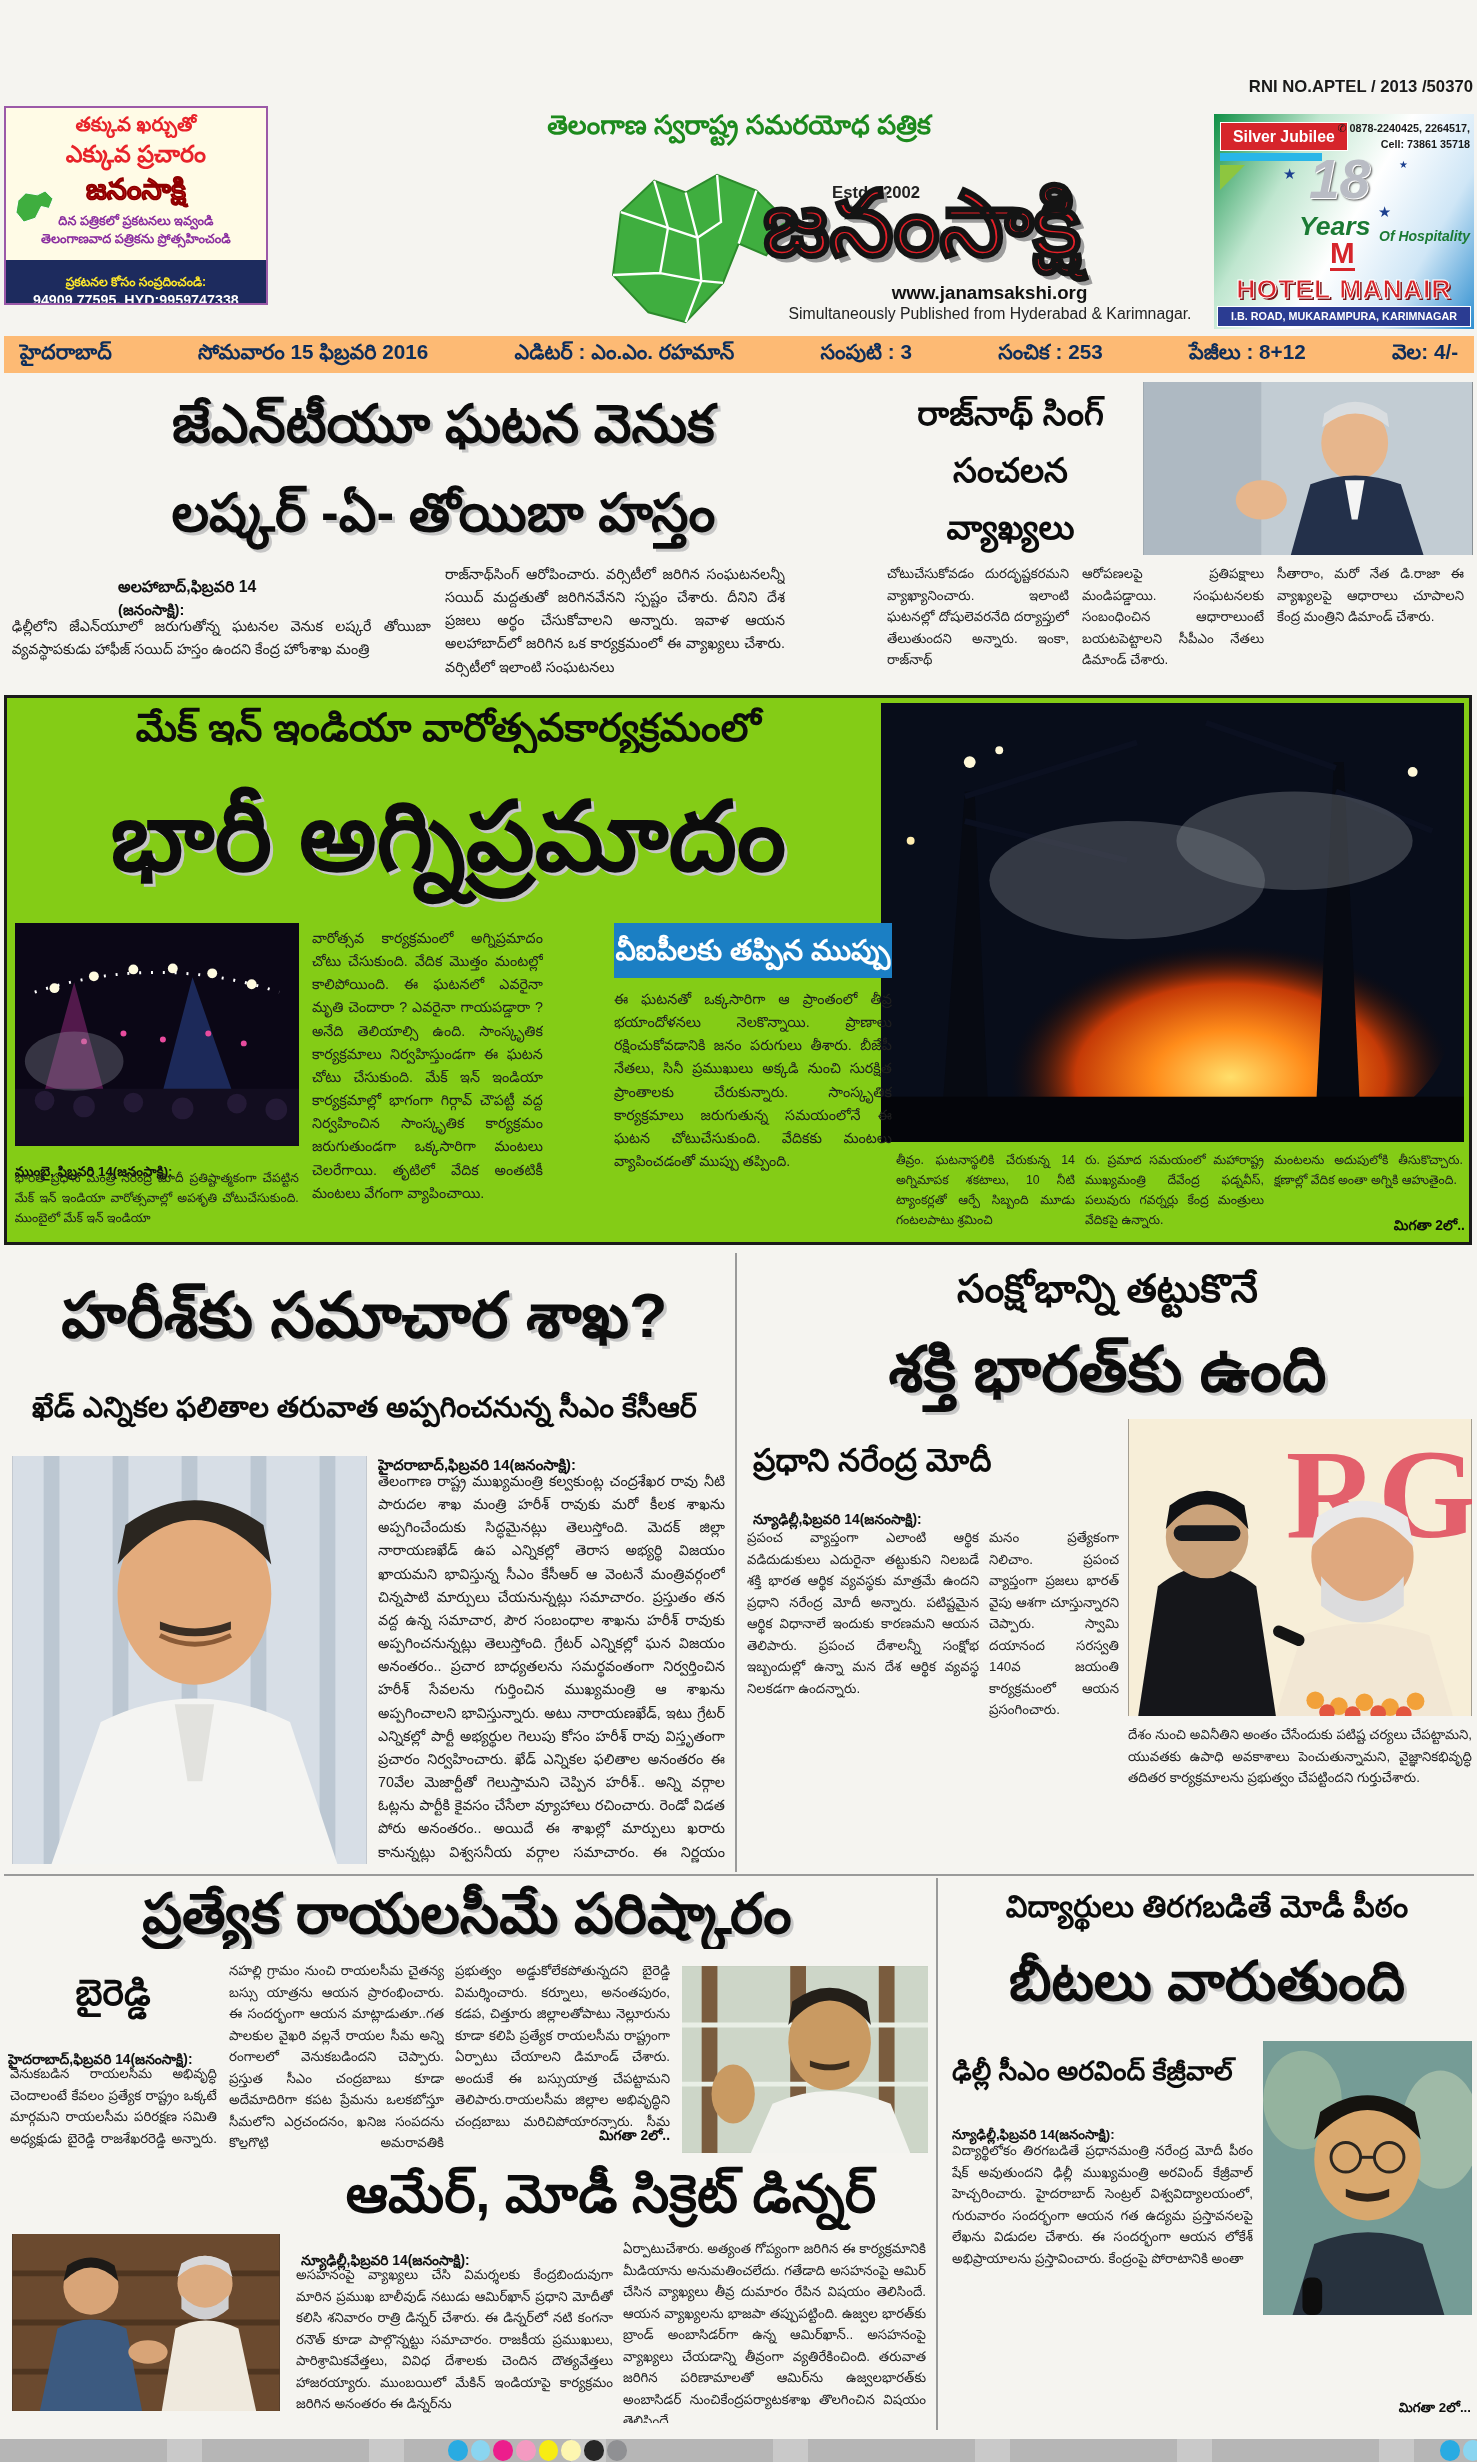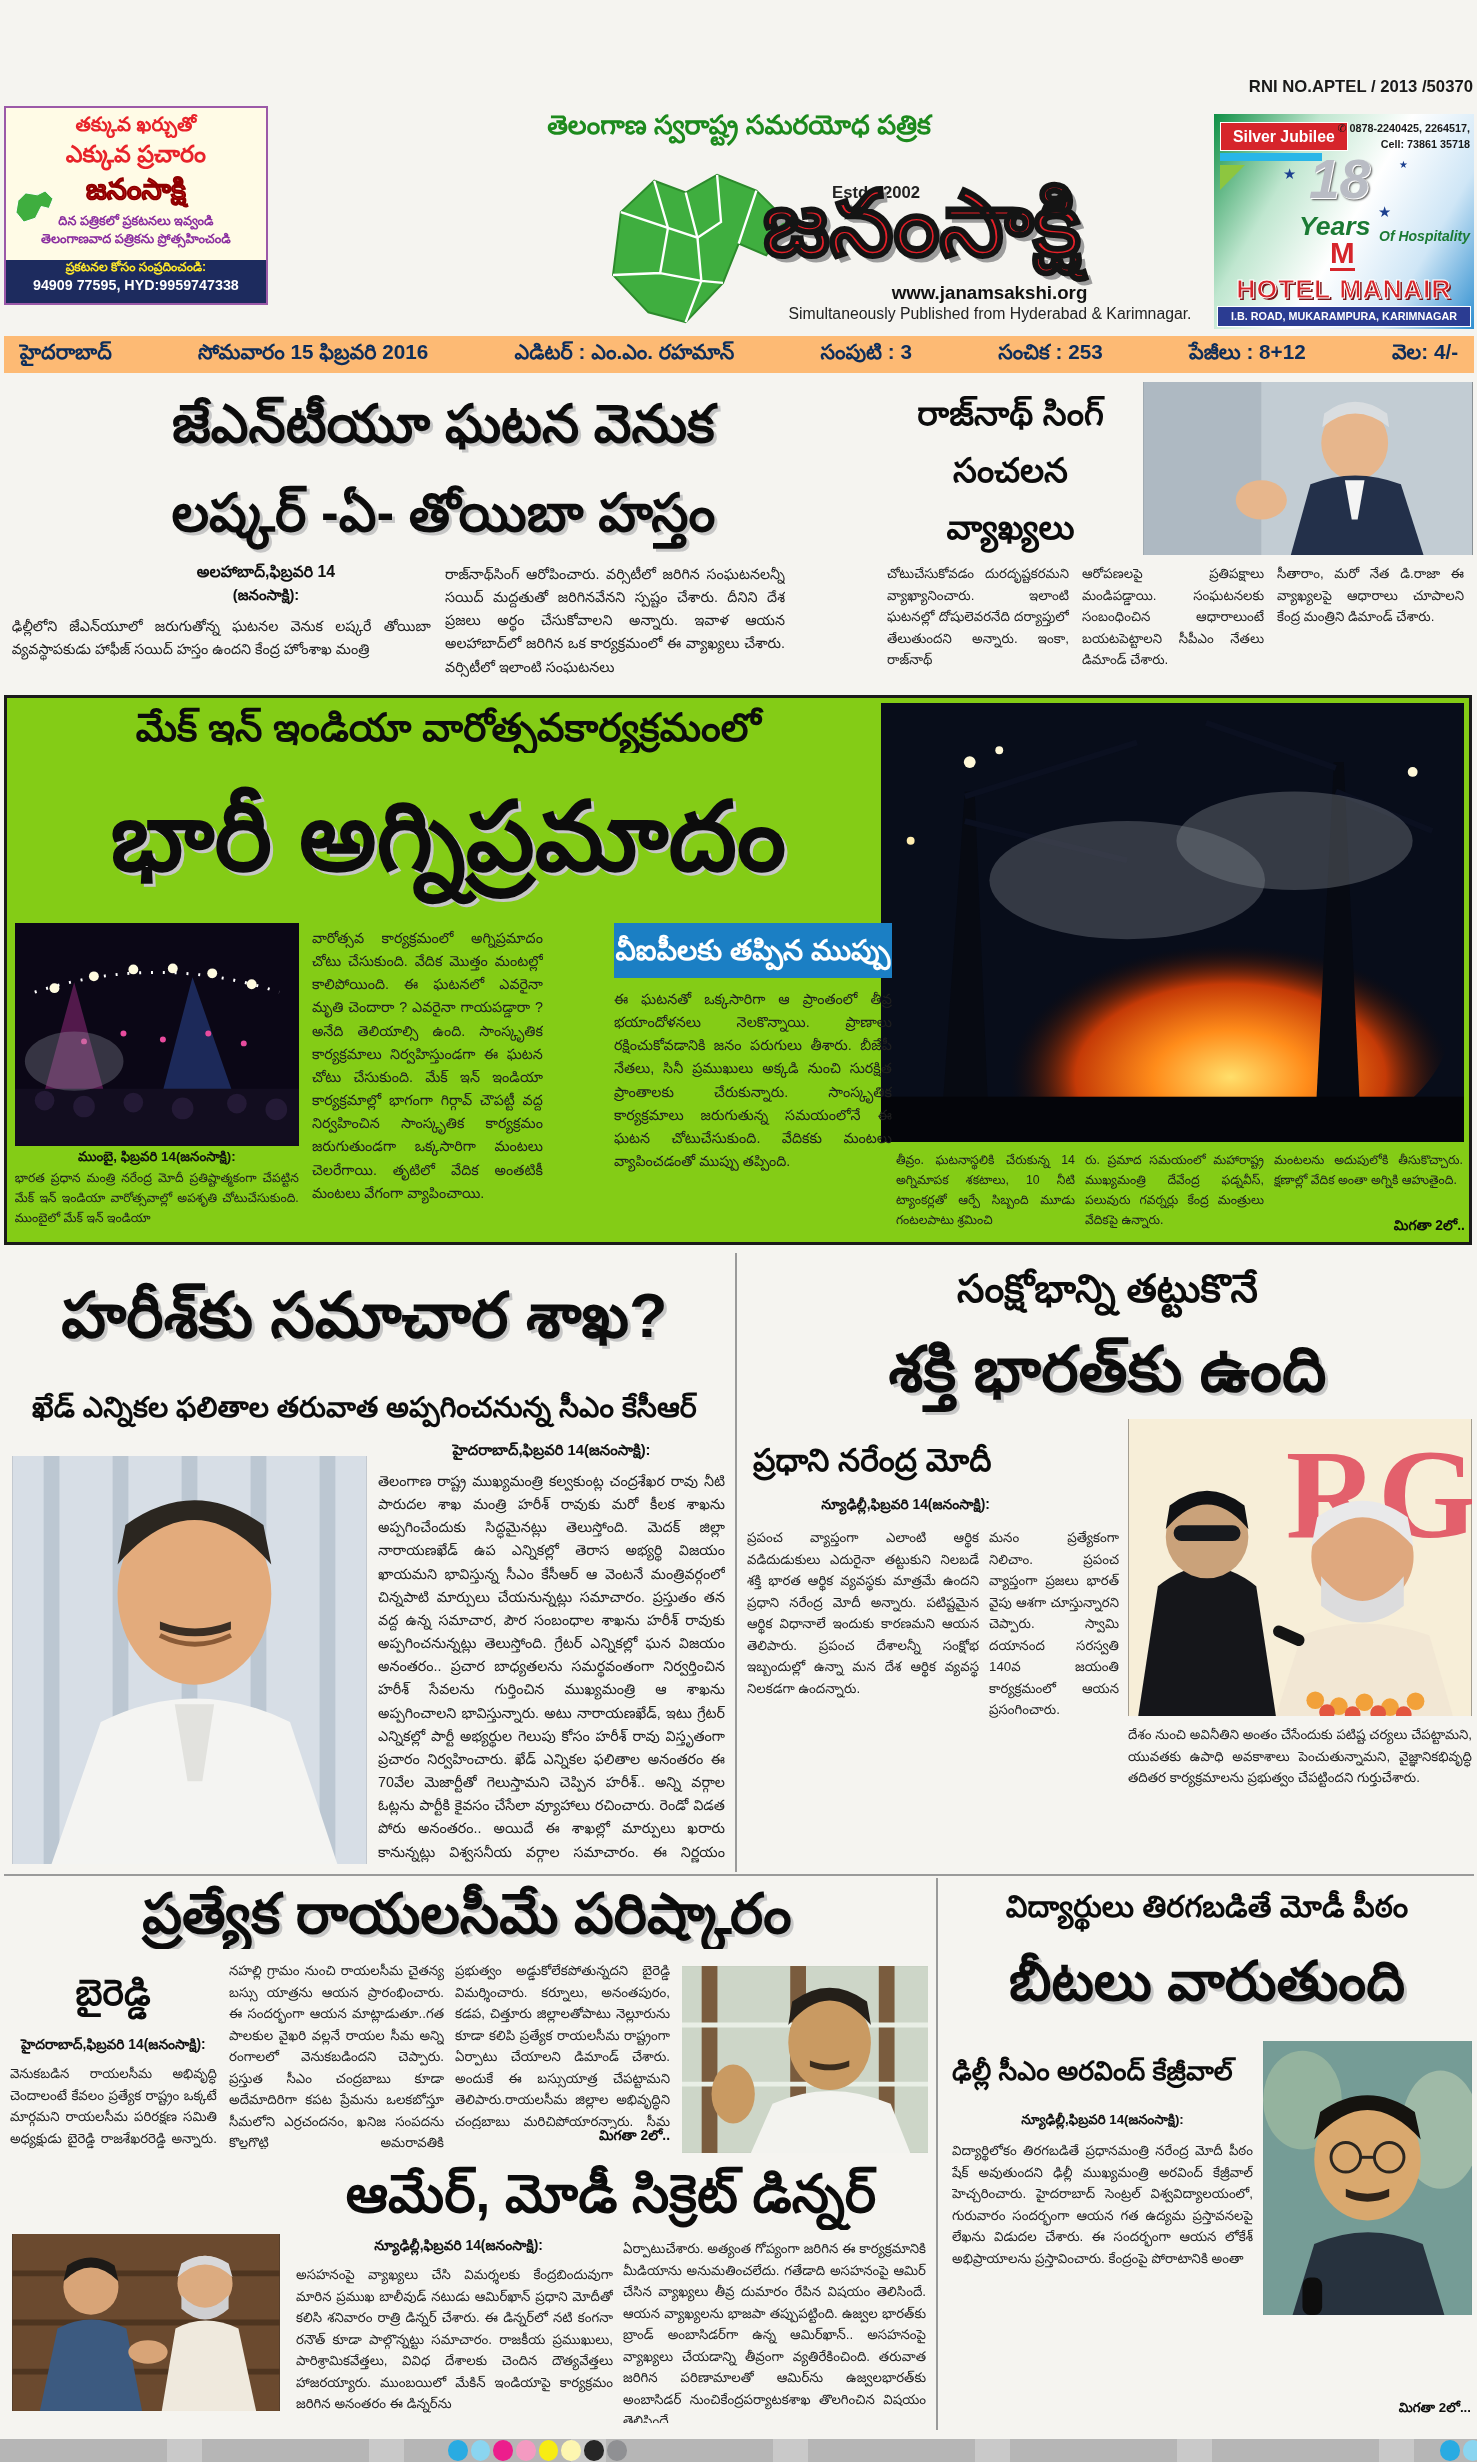--- a/index.html
+++ b/index.html
@@ -2,30 +2,30 @@
 <html><head>
 <meta charset="utf-8">
 <style>
   html,body{margin:0;padding:0;background:#e8e8e6;}
   .page{position:relative;width:1478px;height:2463px;background:#f5f4f0;overflow:hidden;
         font-family:"Liberation Sans","DejaVu Sans",sans-serif;color:#111;}
   .abs{position:absolute;}
   .hd{font-weight:900;color:#0c0c0c;text-align:center;overflow:hidden;}
   .shad{text-shadow:3px 3px 0 #c6c6c6;}
   .tj{text-align:justify;color:#202020;line-height:1.62;overflow:hidden;}
-  .dl{font-weight:700;text-align:center;color:#101010;overflow:hidden;}
+  .dl{font-weight:700;text-align:left;color:#101010;overflow:hidden;margin-top:15px;}
   .rule{background:#9a9a9a;}
   
   .adL{left:3.9px;top:106px;width:260px;height:195px;border:2px solid #9b59a8;background:#fffbe6;overflow:hidden;}
   .adL .r1{color:#e8232a;font-weight:900;font-size:19.7px;text-align:center;margin-top:4.9px;}
   .adL .r2{color:#e8232a;font-weight:900;font-size:23.6px;text-align:center;}
   .adL .brand{color:#e8232a;font-weight:900;font-size:28.6px;text-align:center;-webkit-text-stroke:1px #8e0000;}
   .adL .pur{color:#8b2fa0;font-size:12.8px;font-weight:700;text-align:center;}
   .adL .navy{position:absolute;left:0;bottom:0;width:100%;height:43px;background:#1d2b5e;text-align:center;}
-  .adL .navy .c1{color:#ffe92c;font-size:12.3px;font-weight:700;margin-top:0;}
+  .adL .navy .c1{color:#ffe92c;font-size:12.3px;font-weight:700;margin-top:15px;}
   .adL .navy .c2{color:#ffffff;font-size:14.3px;font-weight:800;}
   
   .tagline{left:424px;top:110px;width:630px;color:#1d8a1d;font-weight:800;font-size:26.6px;text-align:center;}
   .estd{left:832px;top:183px;width:138px;font-size:16.7px;color:#222;font-weight:600;}
   .title{left:763px;top:160px;width:463px;height:128px;font-size:91px;font-weight:900;color:#e62129;
          -webkit-text-stroke:3px #141414;text-shadow:4.9px 4.9px 0 #9c9c9c;white-space:nowrap;overflow:hidden;line-height:128px;}
   .site{left:768px;top:282px;width:443px;text-align:center;font-weight:800;font-size:18.7px;}
   .pub{left:724px;top:305px;width:532px;text-align:center;font-size:15.8px;color:#222;}
   .rni{left:1241px;top:77px;width:232px;text-align:right;font-size:16.7px;font-weight:600;color:#1a1a1a;}
   

